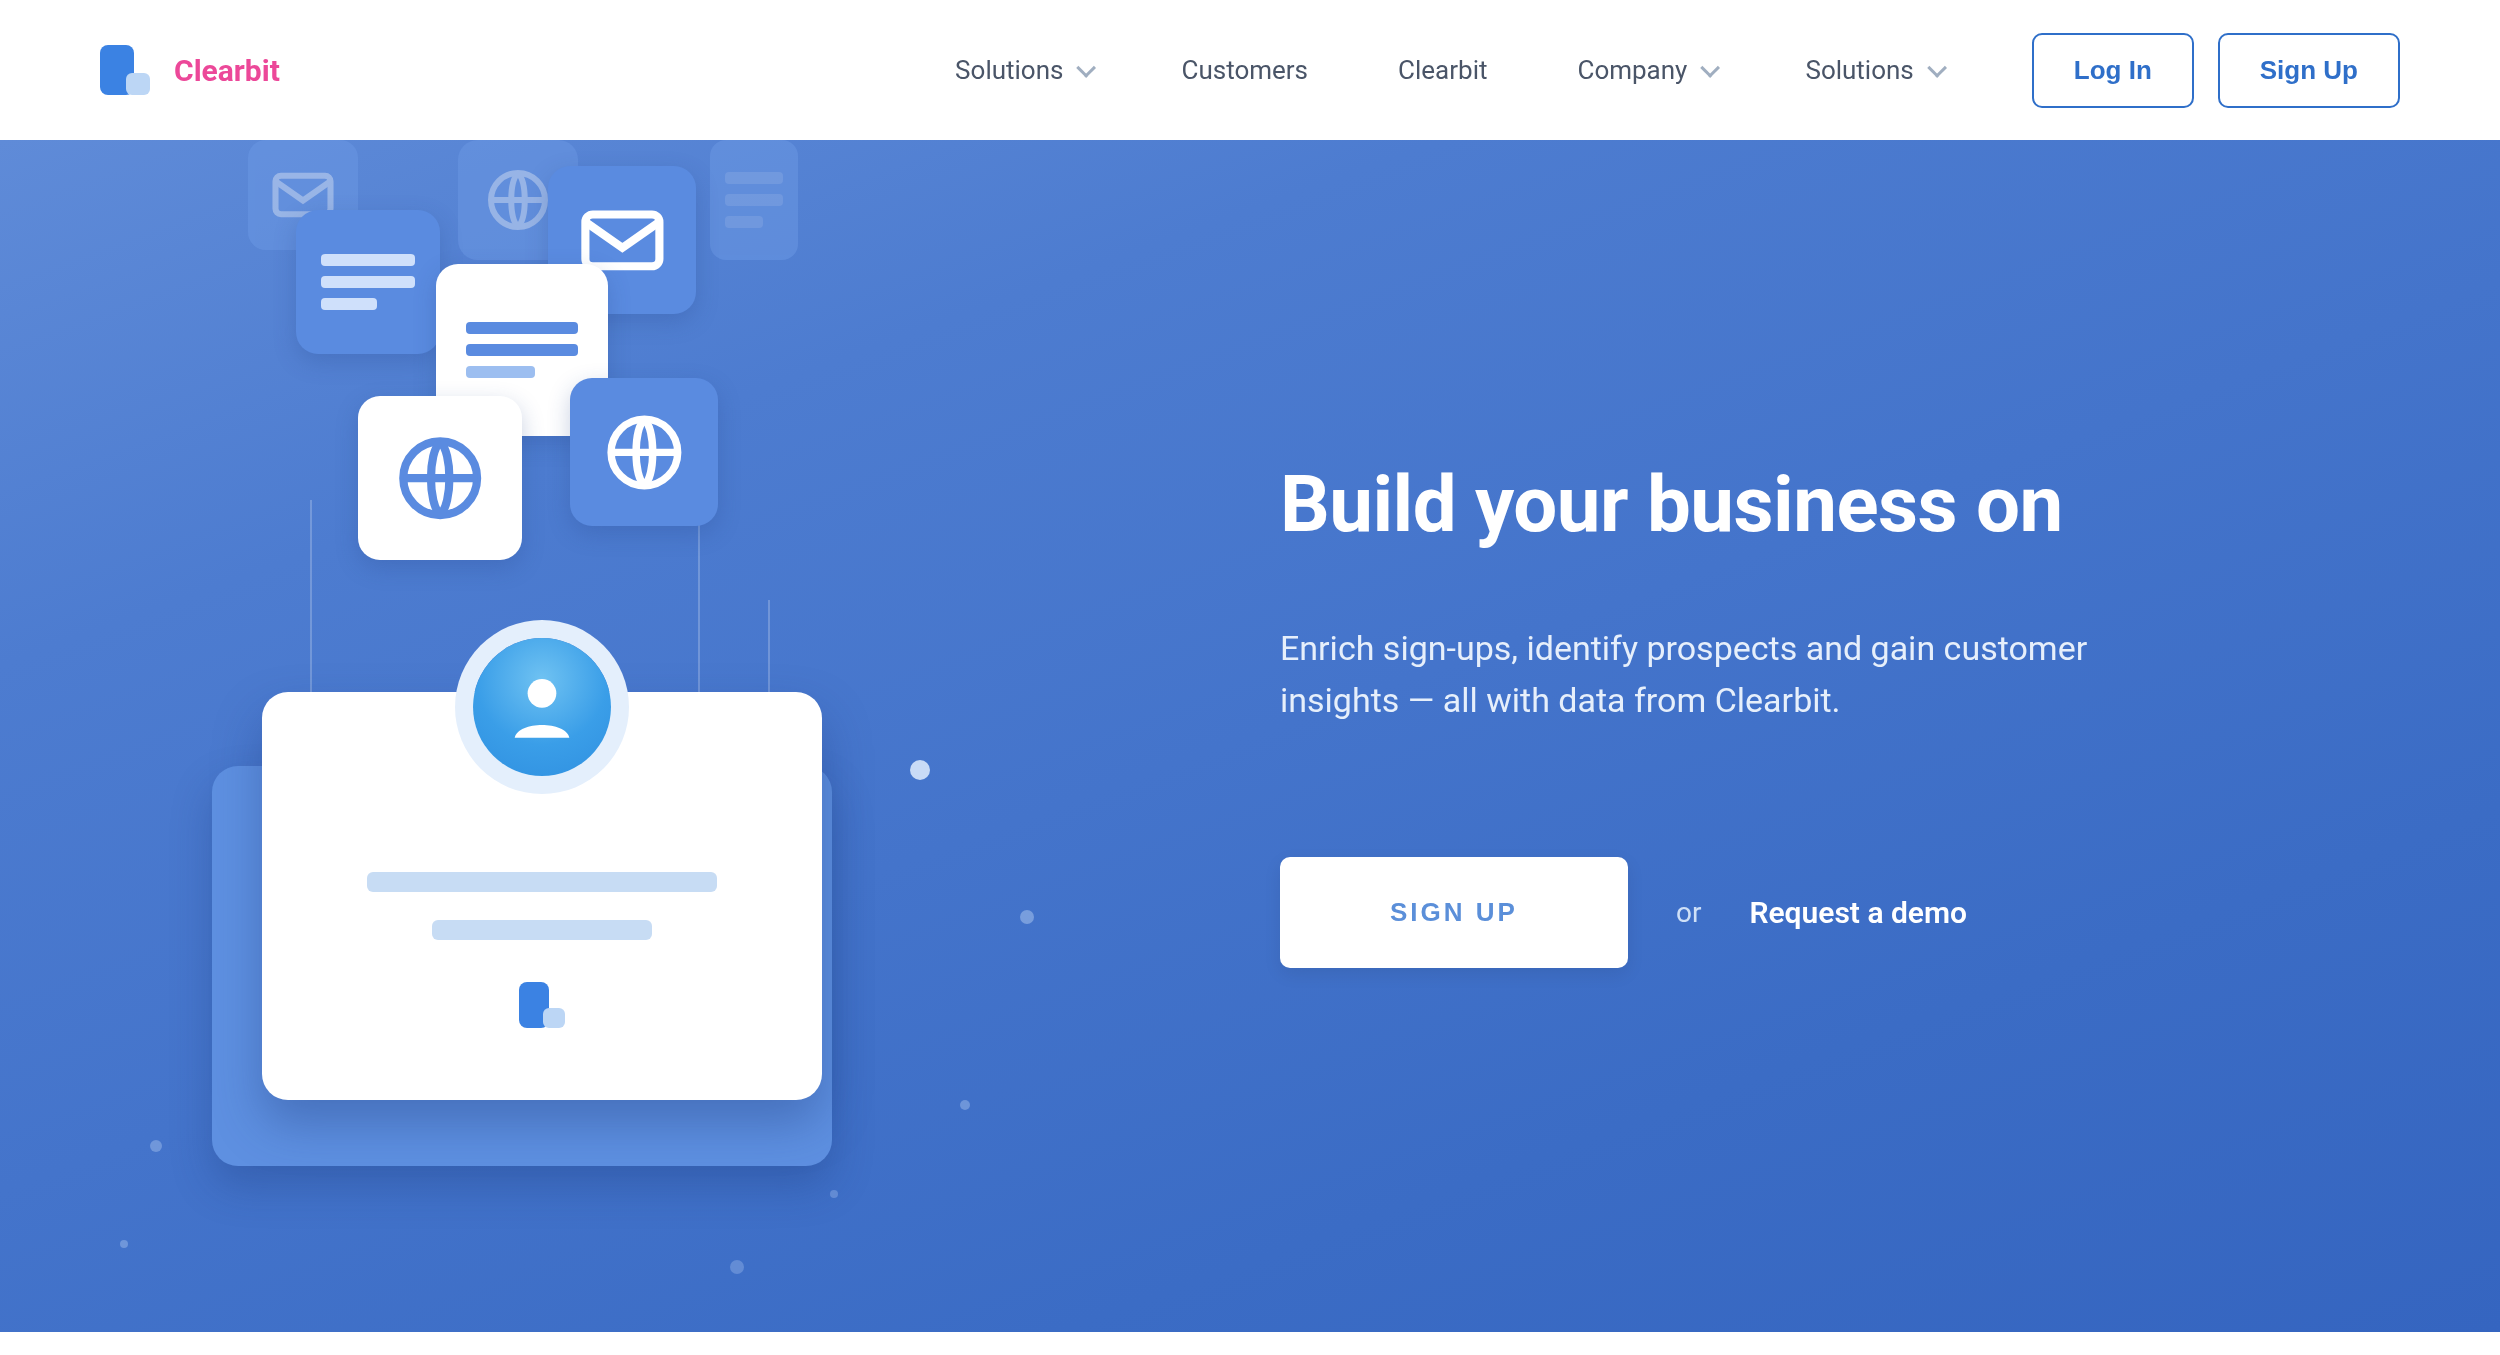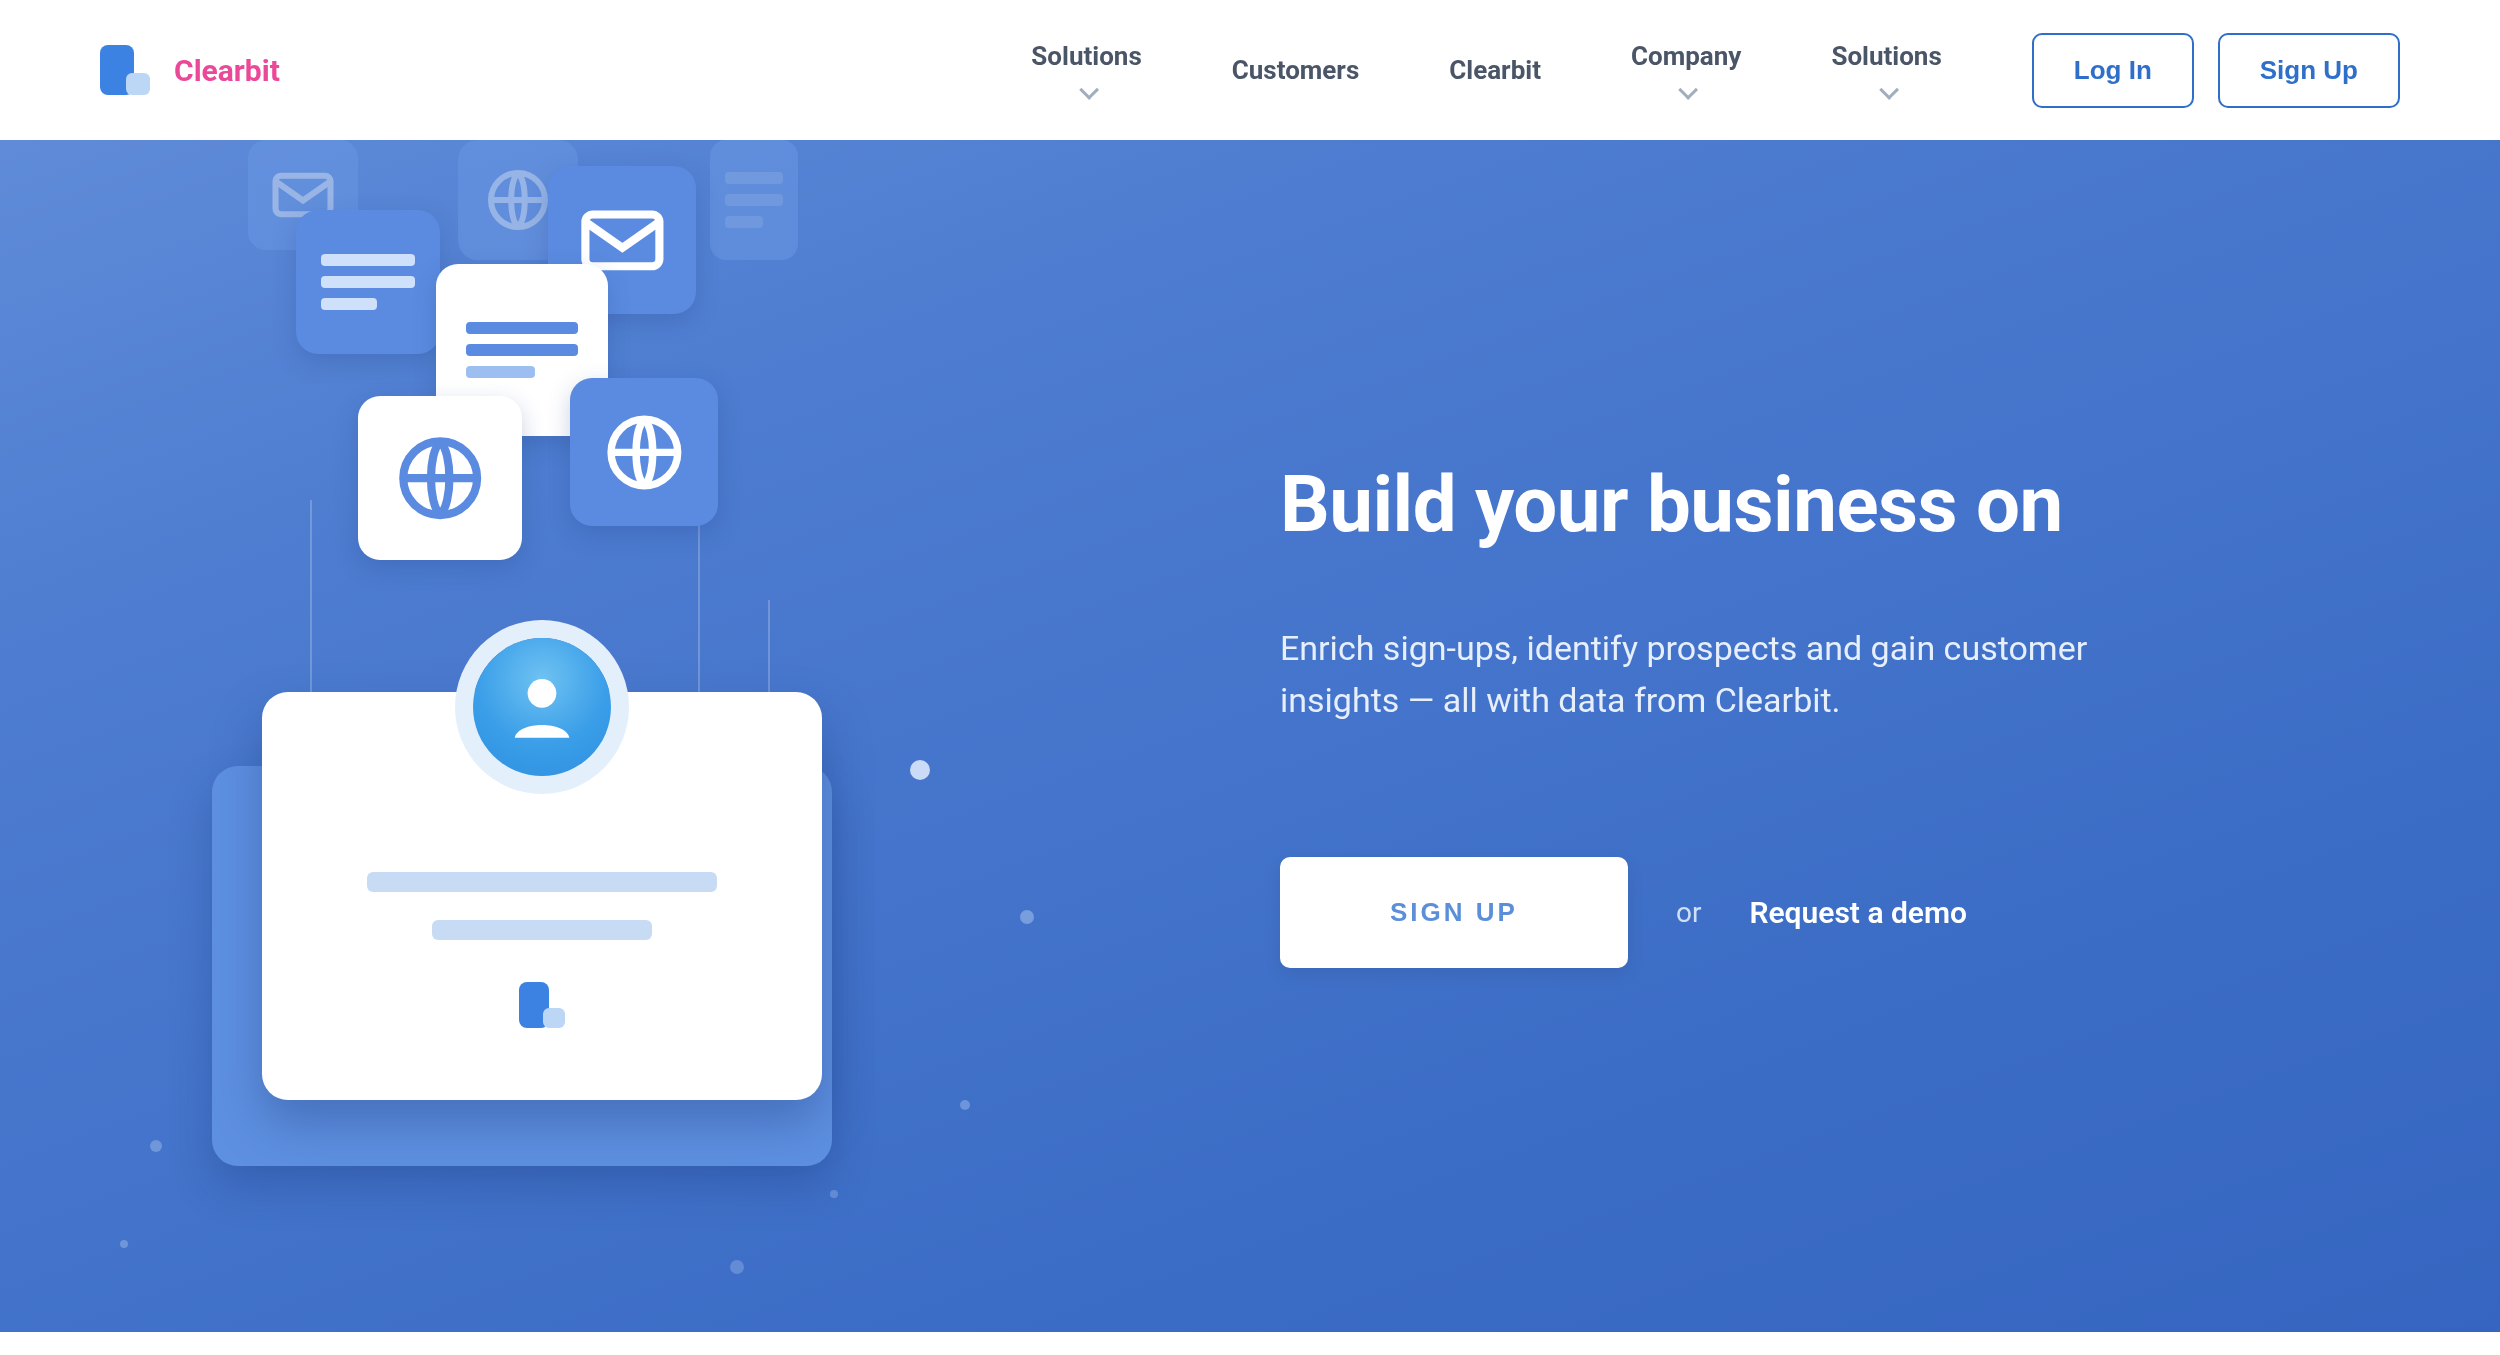--- a/index.html
+++ b/index.html
@@ -39,26 +39,25 @@
 
 .nav-links {
   display: flex;
   align-items: center;
   margin-left: auto;
   gap: 90px;
 }
 .nav-link {
   color: #4a5568;
   font-size: 26px;
-  font-weight: 700;
+  font-weight: 400;
   cursor: pointer;
   display: flex;
   align-items: center;
   gap: 14px;
-  flex-direction: column;
 }
 .chev {
   width: 14px; height: 14px;
   border-right: 3px solid #a0aec0;
   border-bottom: 3px solid #a0aec0;
   transform: rotate(45deg) translateY(-3px);
 }
 
 .nav-actions {
   display: flex;

